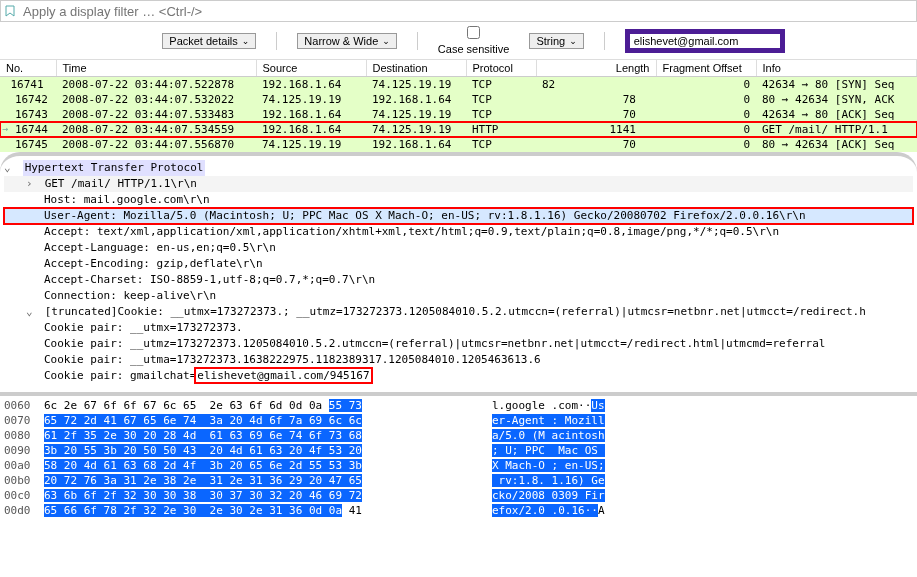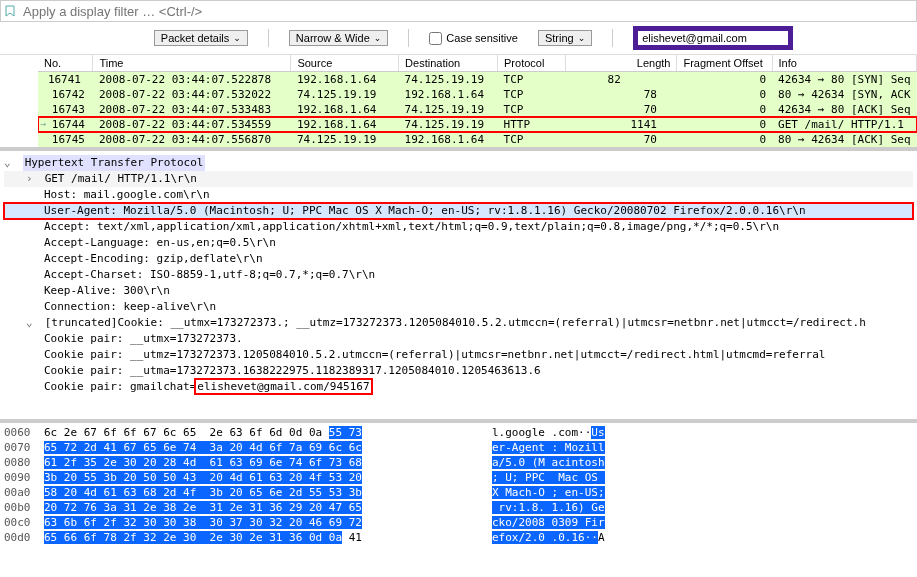--- a/index.html
+++ b/index.html
@@ -4,46 +4,46 @@
 <style>
 * { margin:0; padding:0; box-sizing:border-box; }
 body { font-family: "Lucida Console", Monaco, monospace; font-size: 11px; background:#fff; color:#000; width:917px; }
 .toolbar { display:flex; align-items:center; height:22px; border:1px solid #ccc; background:#fff; }
 .toolbar .icon { width:18px; height:18px; display:inline-flex; align-items:center; justify-content:center; }
 .toolbar input[type=text] { border:none; flex:1; font-size:13px; padding:2px 4px; color:#888; outline:none; }
 .toolbar2 { display:flex; align-items:center; gap:20px; padding:4px 10px 4px 40px; border-bottom:1px solid #ddd; font-family: Tahoma, sans-serif; justify-content: center; }
 .combo { border:1px solid #999; background:#efefef; padding:1px 6px; font-size:11px; display:inline-flex; align-items:center; gap:4px; cursor:pointer; }
 .combo .chev { font-size:9px; }
 .sep { border-left:1px solid #ccc; height:18px; }
-.checkbox-wrap { display:flex; align-items:center; gap:4px; font-size:11px; }
+.checkbox-wrap { display:flex; align-items:center; gap:4px; font-size:11px;flex-direction:column; }
 .search-field { border:5px solid #4c1d95; padding:1px 4px; font-size:11px; width:160px; }
 .packet-table { width:100%; border-collapse:collapse; font-family: "Lucida Console", Monaco, monospace; font-size:11px; }
 .packet-table th { text-align:left; font-weight:normal; padding:2px 6px; border-right:1px solid #ddd; background:#fff; border-bottom:1px solid #ccc; font-family: Tahoma, sans-serif; }
 .packet-table td { padding:1px 6px; white-space:nowrap; }
 tr.tcp { background:#e4ffc7; }
 tr.http { background:#e4ffc7; }
 .red-box { outline:2px solid red; outline-offset:-1px; }
-.details-pane { border-top:4px solid #ccc; padding:4px 4px 24px 4px; font-family:"Lucida Console",Monaco,monospace; font-size:11px; line-height:16px; overflow:hidden; }
+.details-pane { border-top:4px solid #ccc; padding:4px 4px 8px 4px; font-family:"Lucida Console",Monaco,monospace; font-size:11px; line-height:16px; overflow:hidden;border-radius:20px; }
 .detail-line { white-space:nowrap; }
 .indent1 { padding-left:22px; }
 .indent2 { padding-left:40px; }
 .header-proto { background:#e0e0ff; padding:0 2px; display:inline-block; }
 .get-line { background:#f4f4f4; }
 .ua-line { background:#d6e8ff; }
 .tree-caret { display:inline-block; width:12px; color:#666; }
 .hex-pane { border-top:4px solid #ccc; display:flex; font-family:"Lucida Console",Monaco,monospace; font-size:11px; line-height:15px; padding:2px 4px; }
 .hex-col-off { width:40px; color:#555; }
 .hex-col-bytes { width:448px; }
 .hex-col-ascii { flex:1; }
 .hex-sel { background:#0a66ff; color:#fff; }
 .hex-row { white-space:pre; }
 .arrow-indicator { position:relative; }
 .arrow-indicator::before { content:"→"; position:absolute; left:2px; color:#7a9; font-size:10px; }
 .hl-red { outline:2px solid red; padding:0 1px; }
-.truncate { overflow:hidden;margin-left:38px; }
+.truncate { overflow:hidden; }
 </style>
 </head>
 <body>
 
 <div class="toolbar">
   <span class="icon">
     <svg width="12" height="12" viewBox="0 0 12 12">
         <path d="M2 1h8v10l-4-3-4 3z" fill="none" stroke="#5aa" stroke-width="1"></path>
       </svg>
   </span>
@@ -87,21 +87,21 @@
       <th>Info</th>
     </tr>
   </thead>
   <tbody id="packet-rows">
         <tr class="tcp">
           <td style="text-align:center;padding-right:8px">16741</td>
           <td>2008-07-22 03:44:07.522878</td>
           <td>192.168.1.64</td>
           <td>74.125.19.19</td>
           <td>TCP</td>
-          <td style="text-align:center;padding-right:20px">82</td>
+          <td style="text-align:left;padding-right:20px">82</td>
           <td style="text-align:right;padding-right:6px">0</td>
           <td>42634 → 80 [SYN] Seq</td>
         </tr>
         <tr class="tcp">
           <td style="text-align:right;padding-right:8px">16742</td>
           <td>2008-07-22 03:44:07.532022</td>
           <td>74.125.19.19</td>
           <td>192.168.1.64</td>
           <td>TCP</td>
           <td style="text-align:right;padding-right:20px">78</td>
@@ -150,21 +150,20 @@
   <div class="detail-line indent1 get-line">
     <span class="tree-caret">›</span>
     <span>GET /mail/ HTTP/1.1\r\n</span>
   </div>
   <div class="detail-line indent2"><span>Host: mail.google.com\r\n</span></div>
   <div class="detail-line indent2 ua-line red-box"><span>User-Agent: Mozilla/5.0 (Macintosh; U; PPC Mac OS X Mach-O; en-US; rv:1.8.1.16) Gecko/20080702 Firefox/2.0.0.16\r\n</span></div>
   <div class="detail-line indent2"><span>Accept: text/xml,application/xml,application/xhtml+xml,text/html;q=0.9,text/plain;q=0.8,image/png,*/*;q=0.5\r\n</span></div>
   <div class="detail-line indent2"><span>Accept-Language: en-us,en;q=0.5\r\n</span></div>
   <div class="detail-line indent2"><span>Accept-Encoding: gzip,deflate\r\n</span></div>
   <div class="detail-line indent2"><span>Accept-Charset: ISO-8859-1,utf-8;q=0.7,*;q=0.7\r\n</span></div>
-  <div class="detail-line indent2"><span>Keep-Alive: 300\r\n</span></div>
   <div class="detail-line indent2"><span>Connection: keep-alive\r\n</span></div>
   <div class="detail-line indent1">
     <span class="tree-caret">⌄</span>
     <span>[truncated]Cookie: __utmx=173272373.; __utmz=173272373.1205084010.5.2.utmccn=(referral)|utmcsr=netbnr.net|utmcct=/redirect.h</span>
   </div>
   <div class="detail-line indent2"><span>Cookie pair: __utmx=173272373.</span></div>
   <div class="detail-line indent2"><span>Cookie pair: __utmz=173272373.1205084010.5.2.utmccn=(referral)|utmcsr=netbnr.net|utmcct=/redirect.html|utmcmd=referral</span></div>
   <div class="detail-line indent2"><span>Cookie pair: __utma=173272373.1638222975.1182389317.1205084010.1205463613.6</span></div>
   <div class="detail-line indent2">
     <span>Cookie pair: gmailchat=</span><span class="hl-red">elishevet@gmail.com/945167</span>

